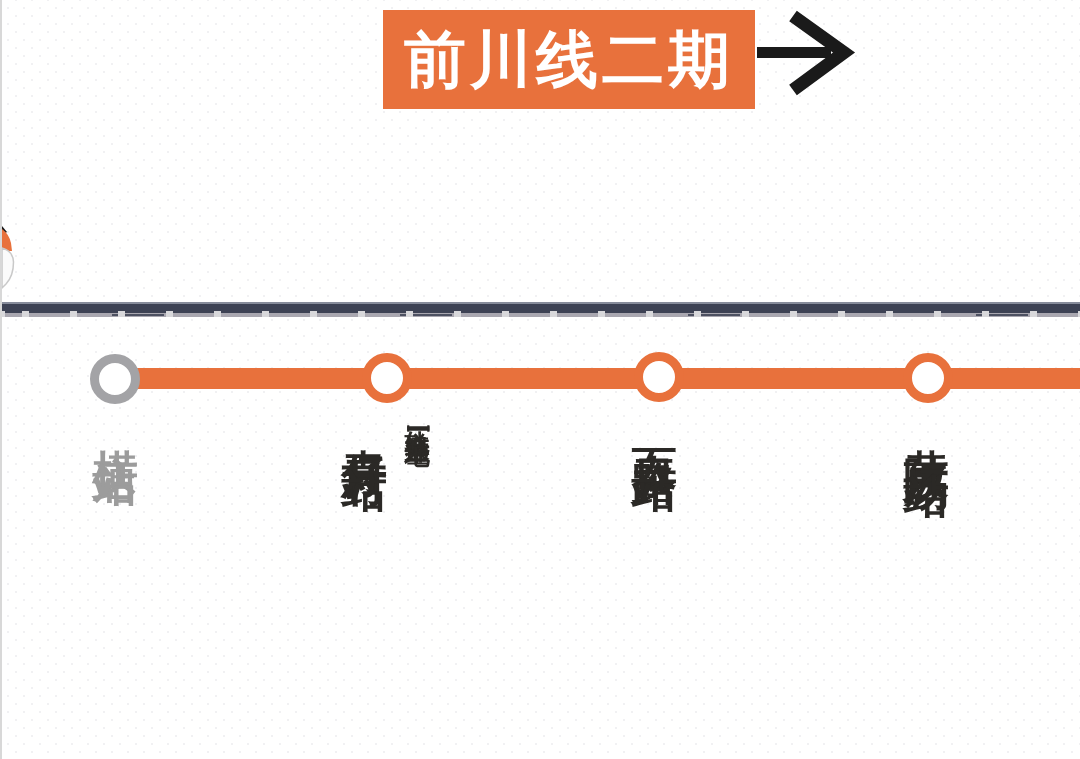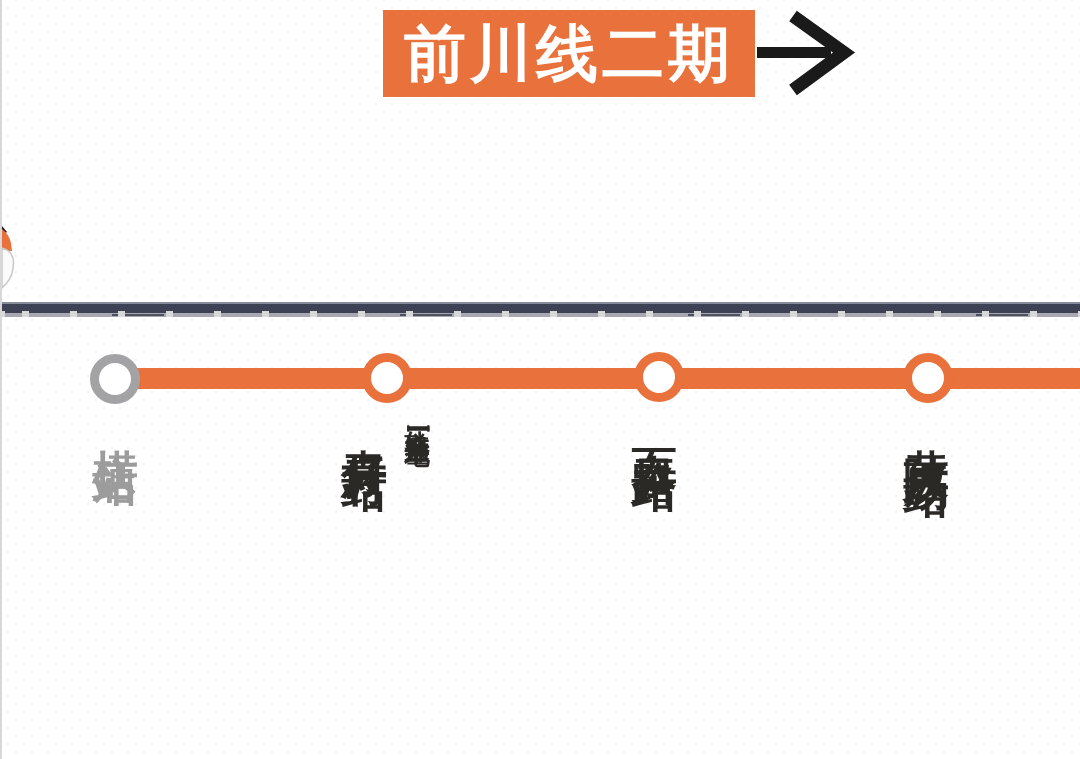--- a/index.html
+++ b/index.html
@@ -19,21 +19,21 @@
     --accent:#e8713c;
     --track-dark:#3d4254;
     --track-band:#a9a7b0;
     --track-tie:#d8d8db;
     --ink:#2b2926;
     --muted:#9c9c9c;
     --arrow:#1a1a1a;
   }
   
   .banner{
-    position:absolute;left:381px;top:10px;width:372px;height:87px;
+    position:absolute;left:381px;top:10px;width:372px;height:99px;
     background:var(--accent);
     display:flex;align-items:center;justify-content:center;
   }
   .banner span{
     color:#ffffff;font-size:62px;font-weight:900;letter-spacing:4px;
     line-height:1;white-space:nowrap;
   }
   .arrow-svg{position:absolute;left:750px;top:8px;}
   
   .train-svg{position:absolute;left:0;top:224px;}

